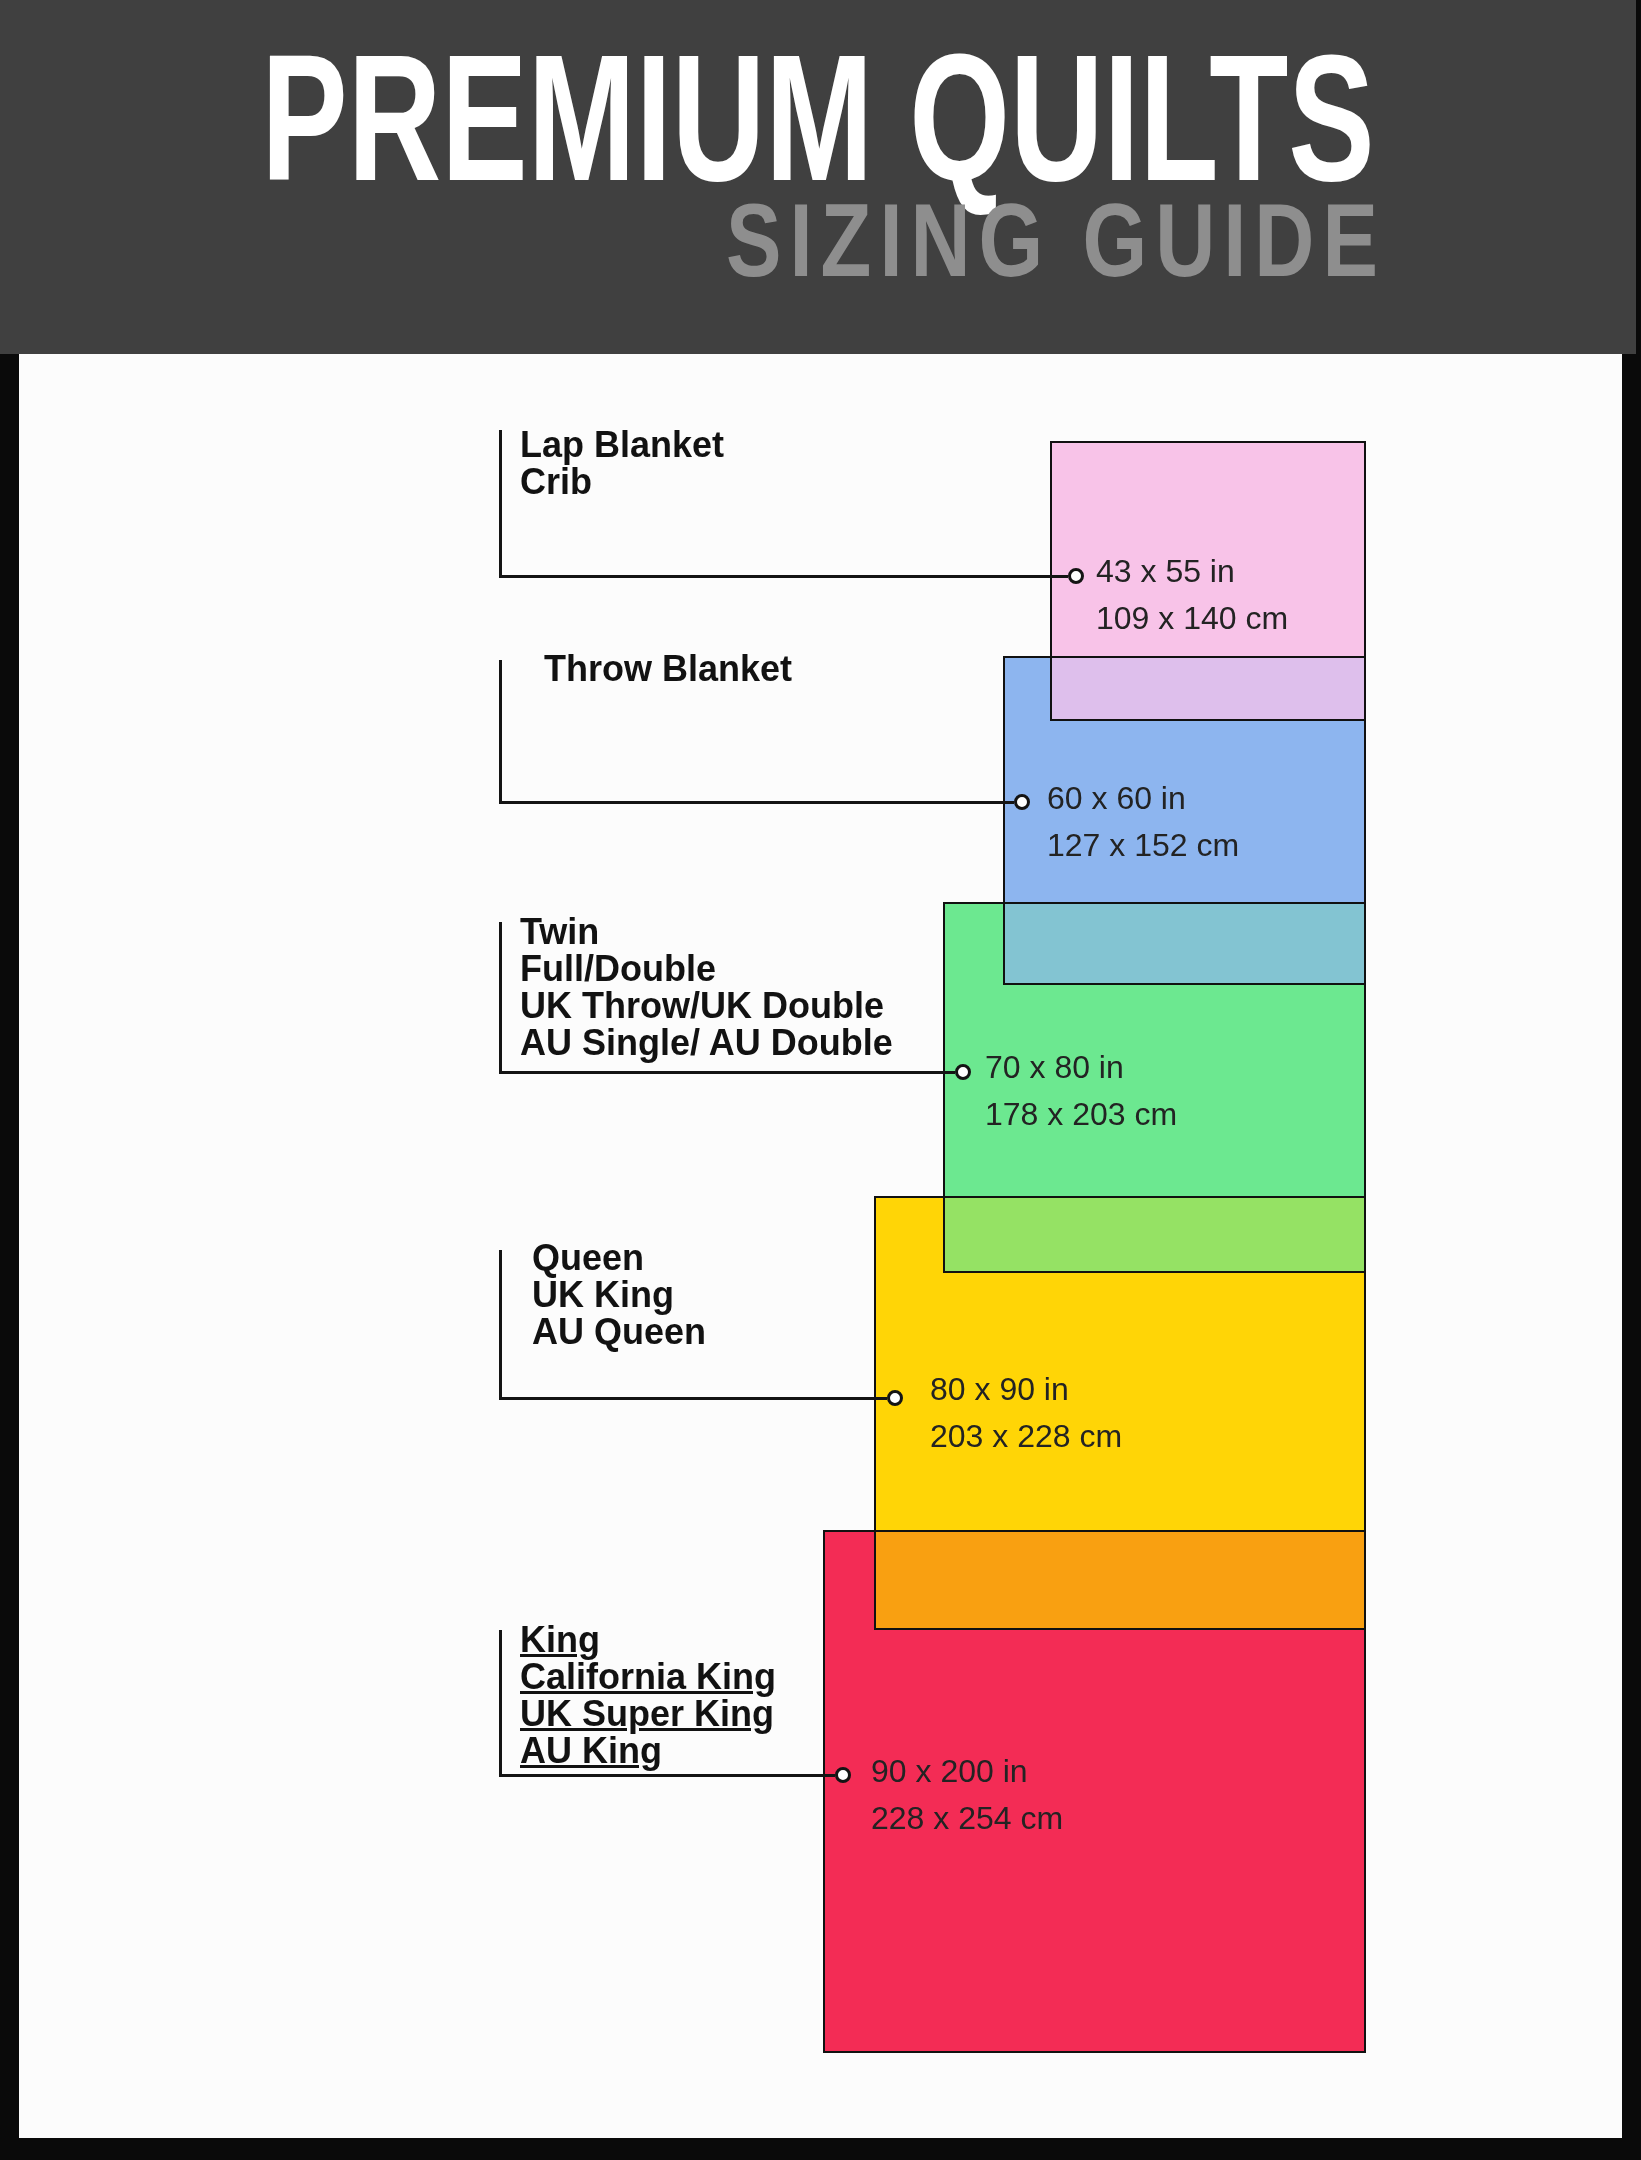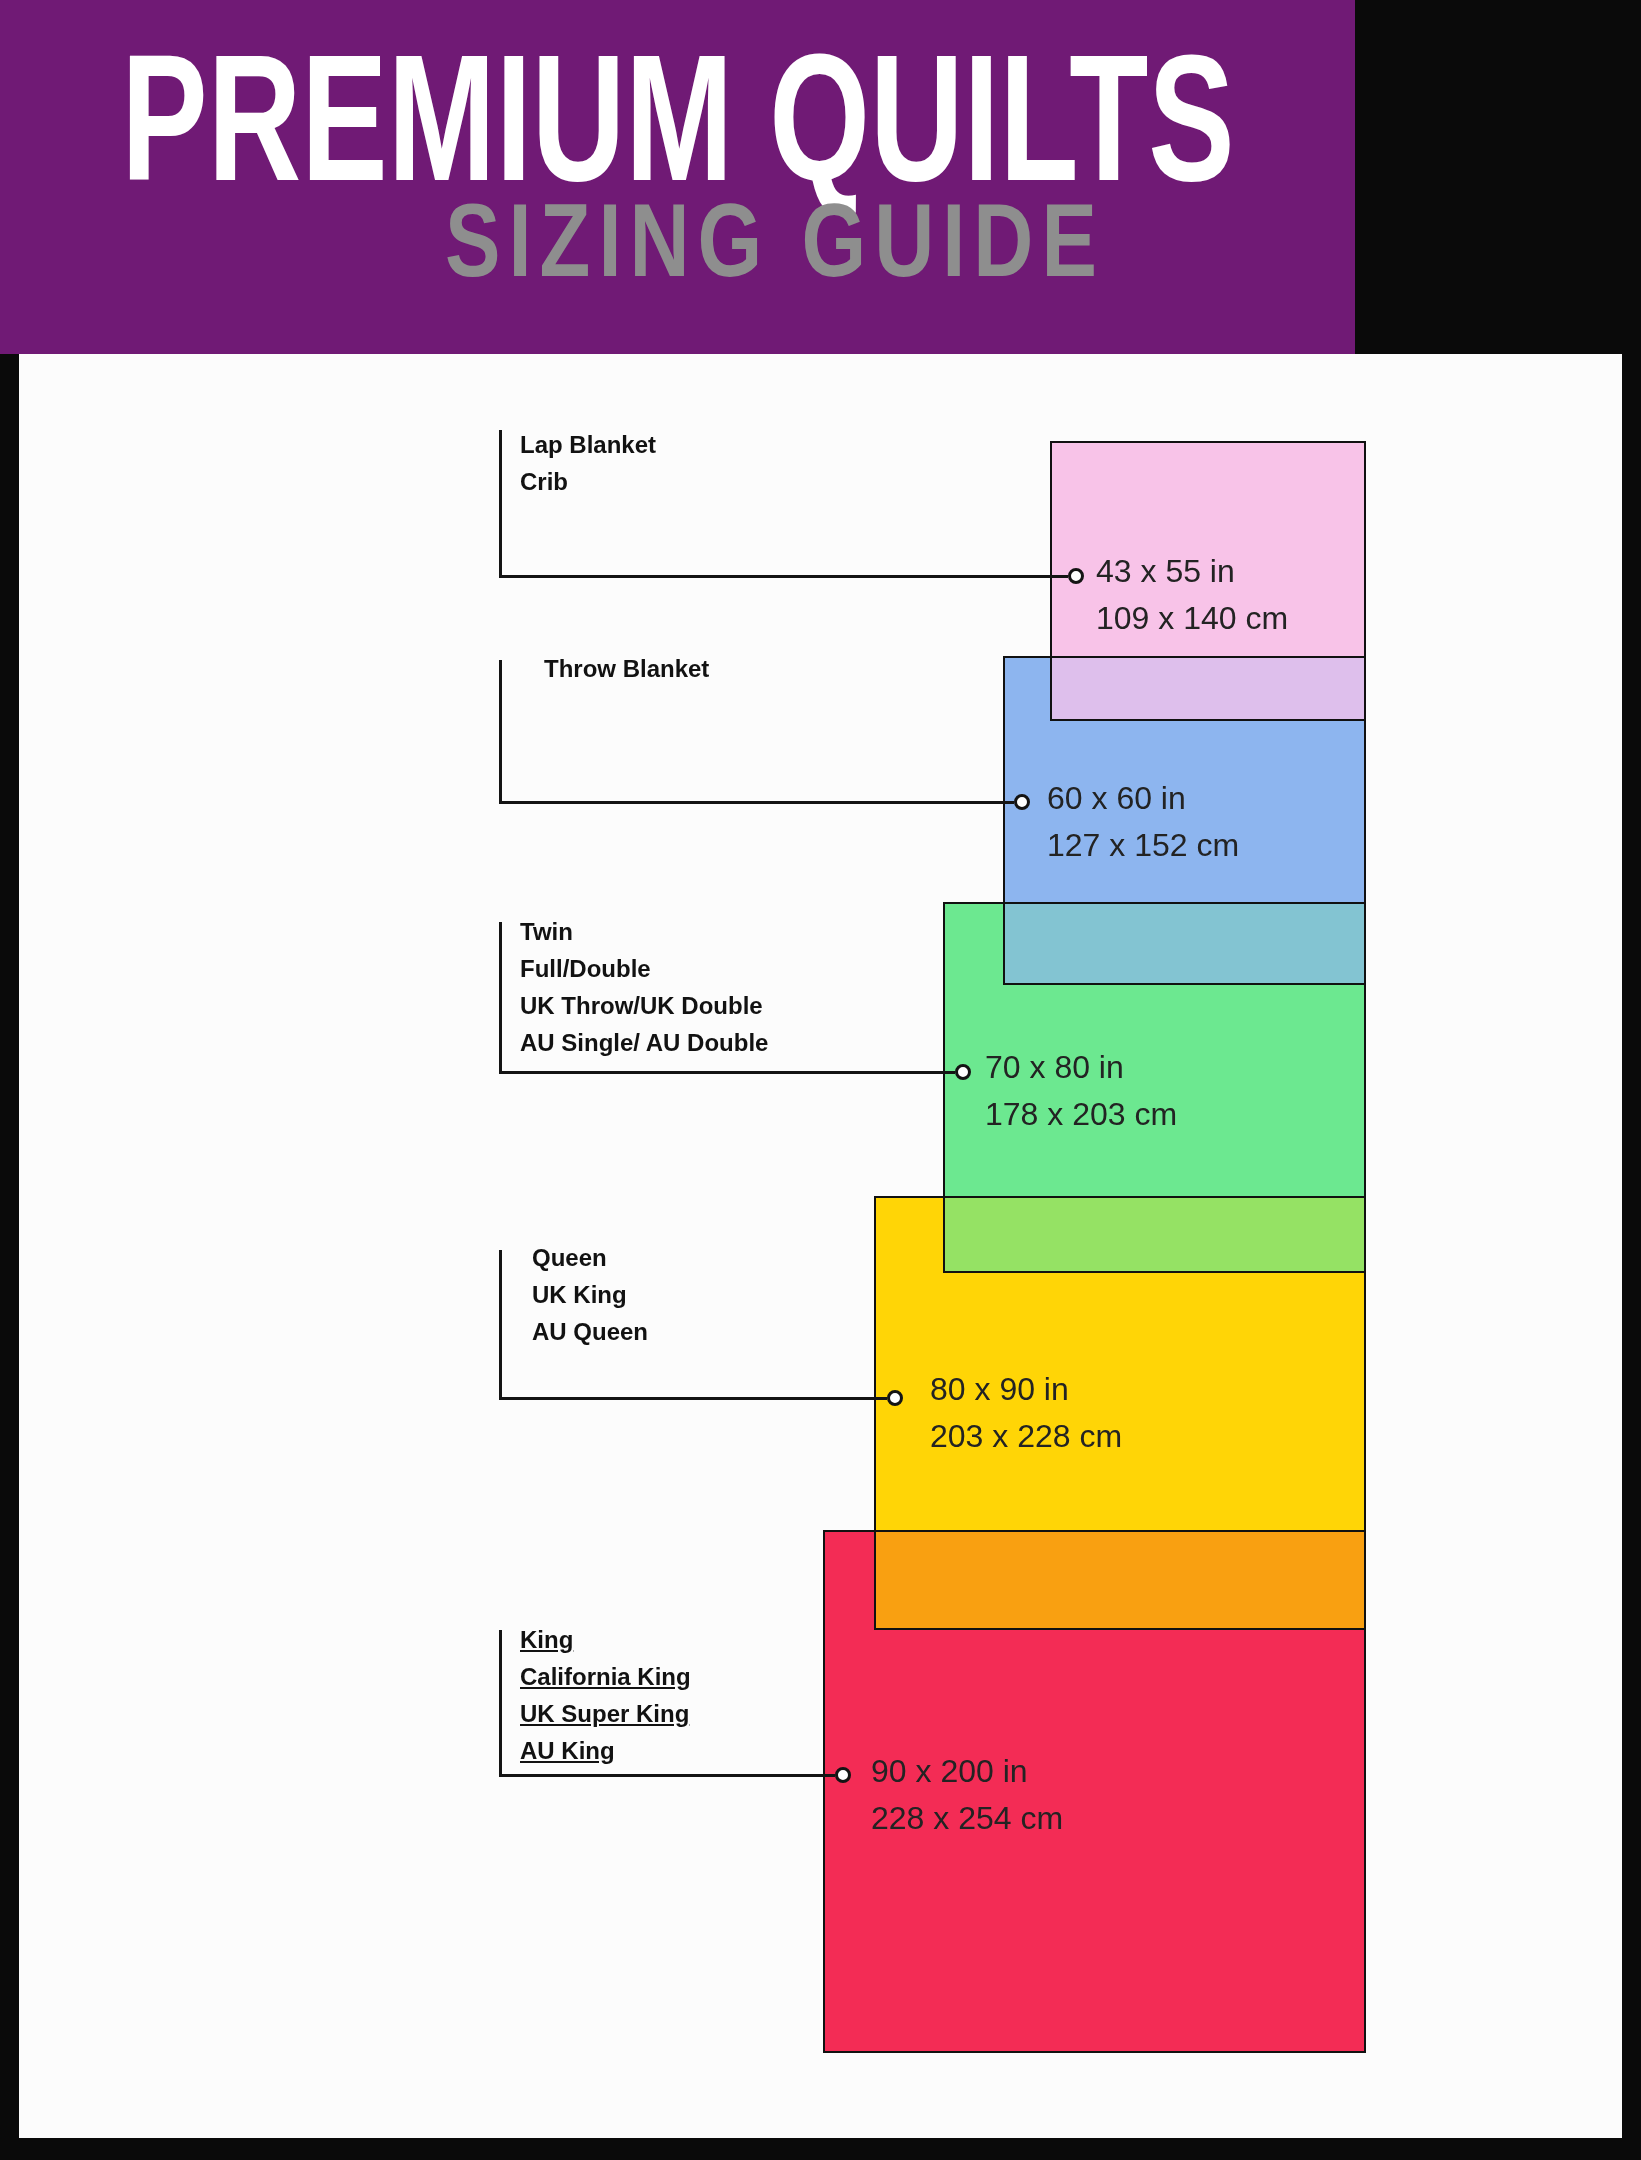--- a/index.html
+++ b/index.html
@@ -6,21 +6,21 @@
   * { margin:0; padding:0; box-sizing:border-box; }
   html,body { width:1641px; height:2160px; }
   body {
     position:relative;
     background:#0a0a0a;
     font-family:"Liberation Sans", sans-serif;
     overflow:hidden;
   }
 
   
-  .header { position:absolute; left:0; top:0; width:1355px; height:354px; background:#701a75; }
+  .header { position:absolute; left:0; top:0; width:1636px; height:354px; background:#404040; }
   .title {
     position:absolute; left:50%; top:28px;
     white-space:nowrap; color:#ffffff;
     font-size:180px; font-weight:bold; line-height:1; letter-spacing:0px;
     transform:translateX(-50%) scaleX(0.72);
   }
   .subtitle {
     position:absolute; right:250px; top:188px;
     white-space:nowrap; color:#8e8e8e;
     font-size:104px; font-weight:bold; line-height:1; letter-spacing:10px;
@@ -39,21 +39,21 @@
   .rect-4 { left:823px;  top:1530px; width:543px; height:523px; z-index:1; }
 
   
   .overlap { position:absolute; border:2px solid #111111; z-index:6; }
   .ov-0 { left:1050px; top:656px;  width:316px; height:65px; }
   .ov-1 { left:1003px; top:902px;  width:363px; height:83px; }
   .ov-2 { left:943px;  top:1196px; width:423px; height:77px; }
   .ov-3 { left:874px;  top:1530px; width:492px; height:100px; }
 
   
-  .size-label { position:absolute; z-index:10; color:#121212; font-weight:bold; font-size:24px; line-height:37px; white-space:nowrap; }
+  .size-label { position:absolute; z-index:10; color:#121212; font-weight:bold; font-size:36px; line-height:37px; white-space:nowrap; }
   .lbl-0 { left:520px; top:426px; }
   .lbl-1 { left:544px; top:650px; }
   .lbl-2 { left:520px; top:913px; }
   .lbl-3 { left:532px; top:1239px; }
   .lbl-4 { left:520px; top:1621px;text-decoration:underline; }
 
   
   .dims { position:absolute; z-index:10; color:#232323; font-size:32px; line-height:47px; white-space:nowrap; }
   .dim-0 { left:1096px; top:548px; }
   .dim-1 { left:1047px; top:775px; }

